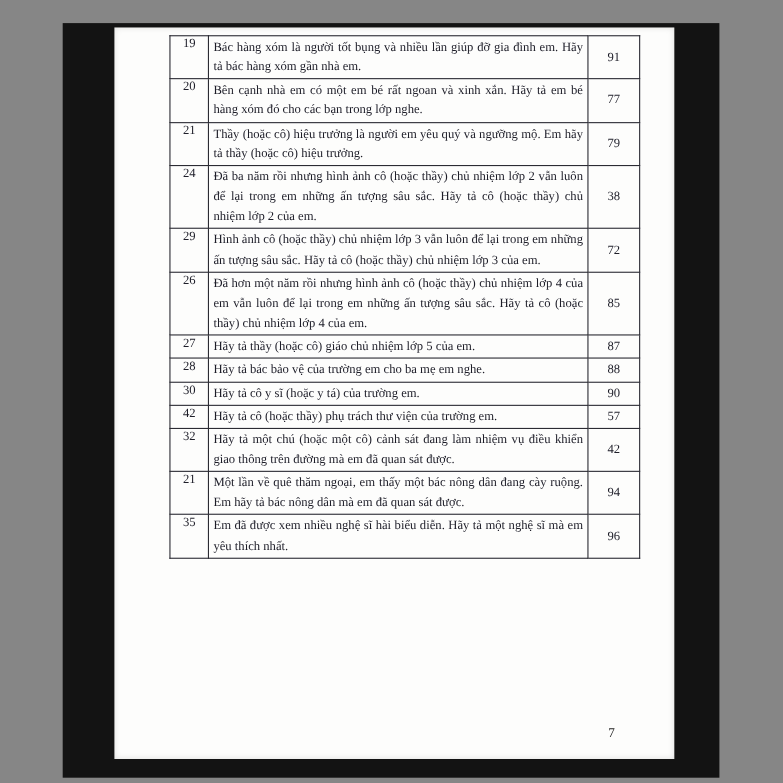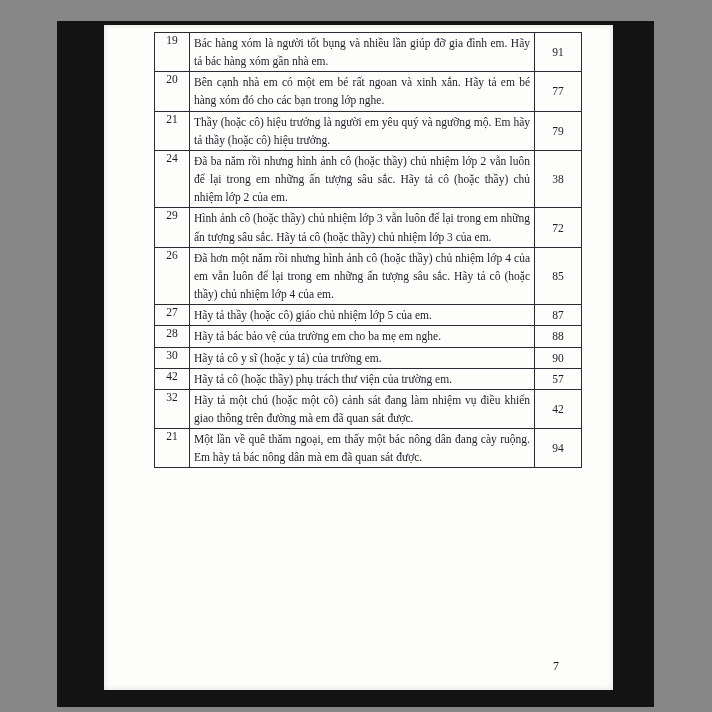--- a/index.html
+++ b/index.html
@@ -128,17 +128,22 @@
           <tr>
             <td class="num">32</td>
             <td class="topic">Hãy tả một chú (hoặc một cô) cảnh sát đang làm nhiệm vụ điều khiển giao thông trên đường mà em đã quan sát được.</td>
             <td class="pageno">42</td>
           </tr>
           <tr>
             <td class="num">21</td>
             <td class="topic">Một lần về quê thăm ngoại, em thấy một bác nông dân đang cày ruộng. Em hãy tả bác nông dân mà em đã quan sát được.</td>
             <td class="pageno">94</td>
           </tr>
+          <tr>
+            <td class="num">35</td>
+            <td class="topic">Em đã được xem nhiều nghệ sĩ hài biểu diễn. Hãy tả một nghệ sĩ mà em yêu thích nhất.</td>
+            <td class="pageno">96</td>
+          </tr>
         </tbody>
     </table>
     <div class="folio">7</div>
   </div>
 </div>
 
 </body></html>

